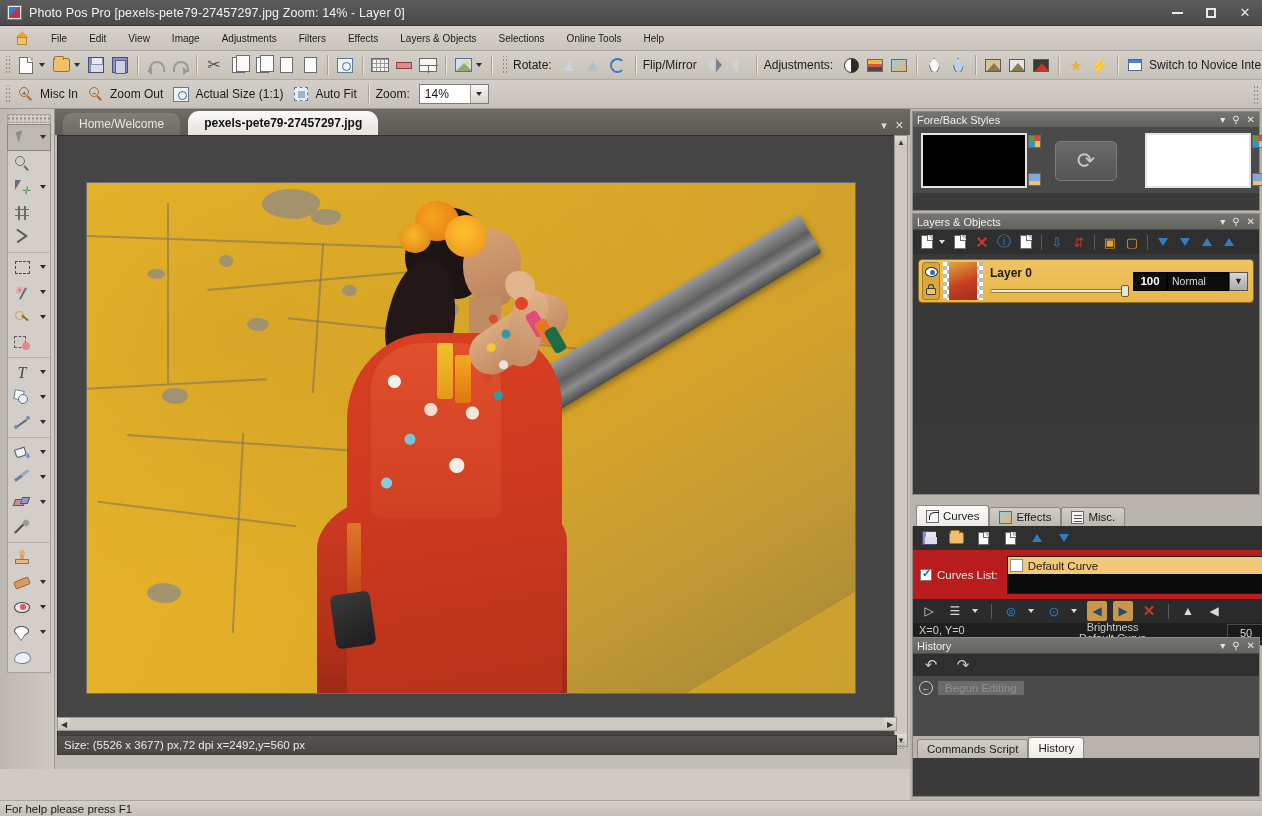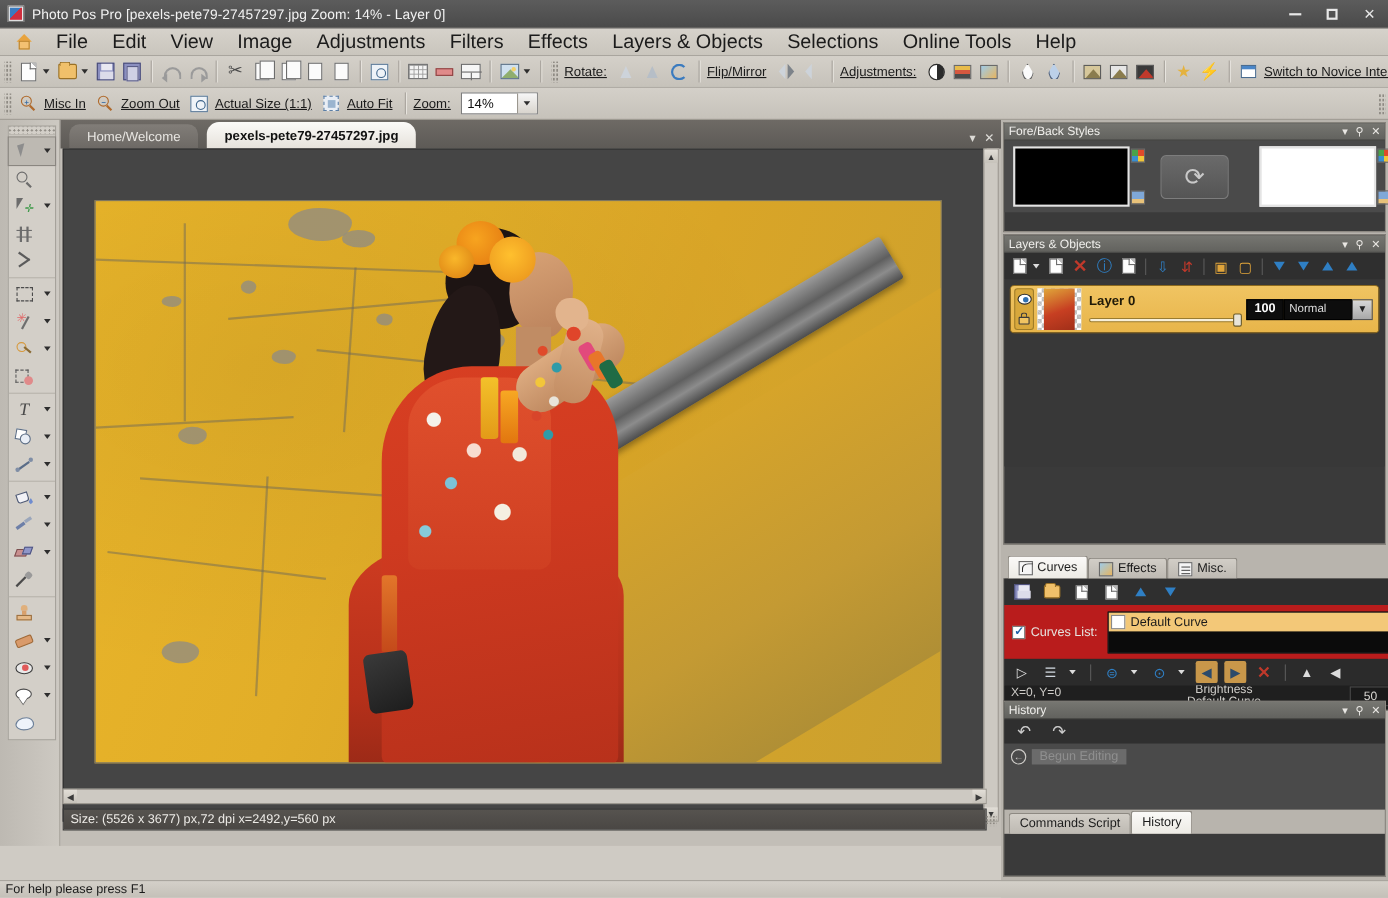--- a/index.html
+++ b/index.html
@@ -35,37 +35,37 @@
   .menubar {
     position:absolute; left:0; top:26px; width:1262px; height:25px;
     background: linear-gradient(#d6d2cb,#c9c5bd);
     display:flex; align-items:center; border-bottom:1px solid #a9a59e;
   }
   .home-btn { width:28px;height:23px;margin:0 4px 0 8px; display:flex;align-items:center;justify-content:center;}
   .house { position:relative; width:15px; height:14px; }
   .house .roof { position:absolute; left:0; top:0; width:0;height:0;
      border-left:7.5px solid transparent;border-right:7.5px solid transparent;border-bottom:7px solid #e8a33d;}
   .house .body { position:absolute; left:2.5px; top:6px; width:10px;height:8px;background:#f3c172;border:1px solid #b9832c;}
-  .menu-item { padding:4px 11px; font-size:18px; color:#1b1b1b; cursor:default; white-space:nowrap;}
+  .menu-item { padding:4px 11px; font-size:10px; color:#1b1b1b; cursor:default; white-space:nowrap;}
 
   
   .tbar1 {
     position:absolute; left:0; top:51px; width:1262px; height:29px;
     background: linear-gradient(#d4d0c9,#c6c2ba);
     display:flex; align-items:center; border-bottom:1px solid #b0aca5;
   }
   .grip { width:7px;height:19px; margin:0 3px 0 4px; flex:0 0 auto;
     background-image: radial-gradient(circle, #8e8a83 1px, transparent 1px);
     background-size: 3px 4px; background-position:1px 2px; }
   .tb-sep { width:1px;height:20px;background:#a8a49d;margin:0 5px; box-shadow:1px 0 0 #e7e4de; flex:0 0 auto;}
   .tbtn { width:24px;height:23px; display:flex;align-items:center;justify-content:center;
           border:1px solid transparent; border-radius:2px; flex:0 0 auto; position:relative;}
   .caret { width:0;height:0;border-left:3.5px solid transparent;border-right:3.5px solid transparent;
            border-top:4px solid #2d2d2d; margin:0 4px 0 1px; flex:0 0 auto;}
-  .tb-label { font-size:12px; color:#1b1b1b; margin:0 6px 0 2px; white-space:nowrap;text-decoration:underline;}
+  .tb-label { font-size:12px; color:#1b1b1b; margin:0 6px 0 2px; white-space:nowrap;}
 
   
   .g-page { width:14px;height:17px;background:#fdfdfd;border:1px solid #6d6d6d; position:relative;}
   .g-page:after{ content:"";position:absolute;right:-1px;top:-1px;width:5px;height:5px;
      background:linear-gradient(225deg,#b9b9b9 50%, #fdfdfd 50%);border-left:1px solid #6d6d6d;border-bottom:1px solid #6d6d6d;}
   .g-folder { width:17px;height:14px;background:#f0c06a;border:1px solid #9a7126;border-radius:1px 2px 2px 2px; position:relative;}
   .g-folder:before{content:"";position:absolute;left:0;top:-3px;width:8px;height:3px;background:#f0c06a;border:1px solid #9a7126;border-bottom:none;border-radius:2px 2px 0 0;}
   .g-save { width:16px;height:16px;background:#8b8fc0;border:1px solid #4a4d78;position:relative;}
   .g-save:before{content:"";position:absolute;left:3px;top:0;width:10px;height:6px;background:#e8e8f2;}
   .g-save:after{content:"";position:absolute;left:2px;bottom:0;width:12px;height:7px;background:#dcdcea;}

